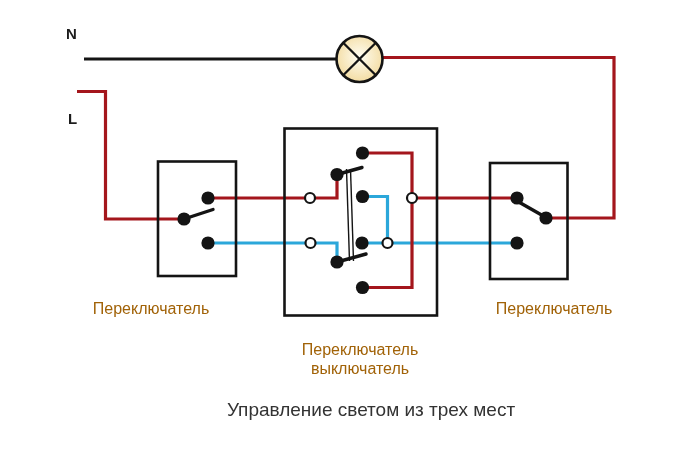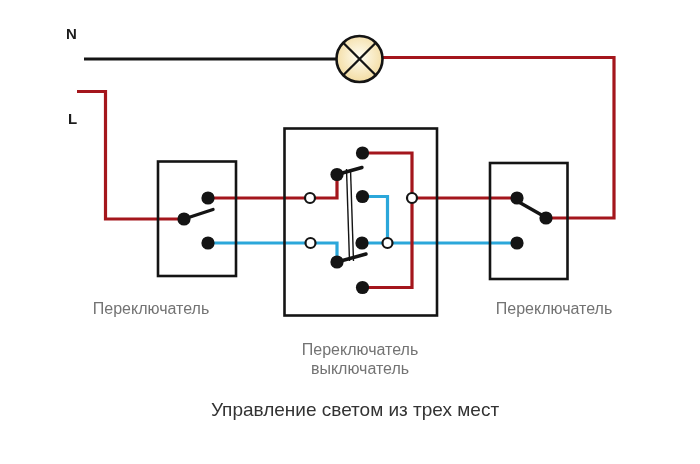--- a/index.html
+++ b/index.html
@@ -13,21 +13,21 @@
   }
   #diagram-svg { position: absolute; left: 0; top: 0; display: block; }
   .wire  { fill: none; stroke-width: 3.2; stroke-linejoin: miter; }
   .box   { fill: none; stroke: #141414; stroke-width: 2.6; }
   .dot   { fill: #141414; stroke: none; }
   .term  { fill: #ffffff; stroke: #141414; stroke-width: 2.2; }
   .lever { stroke: #141414; stroke-width: 3.4; stroke-linecap: round; fill: none; }
   .link  { stroke: #141414; stroke-width: 1.4; fill: none; }
   .lamp-outline { stroke: #141414; stroke-width: 2.6; }
   .lamp-cross   { stroke: #141414; stroke-width: 2.3; }
-  .lbl { position: absolute; color: #737373; }
+  .lbl { position: absolute; color: #a16207; }
   .nl  { font-size: 15px; font-weight: bold; color: #1c1c1c; }
   .switch-label {
     width: 140px;
     text-align: center;
     font-size: 16px;
     line-height: 18.5px;
     white-space: pre-line;
   }
   .caption {
     width: 400px;
@@ -110,15 +110,15 @@
 
   <div class="lbl nl" style="left:68px; top:110px;">L</div>
 
   <div class="lbl switch-label" style="left:81px; top:300px;">Переключатель</div>
 
   <div class="lbl switch-label" style="left:290px; top:341px;">Переключатель
 выключатель</div>
 
   <div class="lbl switch-label" style="left:484px; top:300px;">Переключатель</div>
 
-  <div class="lbl caption" style="left:155px; top:399px;">Управление светом из трех мест</div>
+  <div class="lbl caption" style="left:171px; top:399px;">Управление светом из трех мест</div>
 
 </div>
 
 </body></html>

